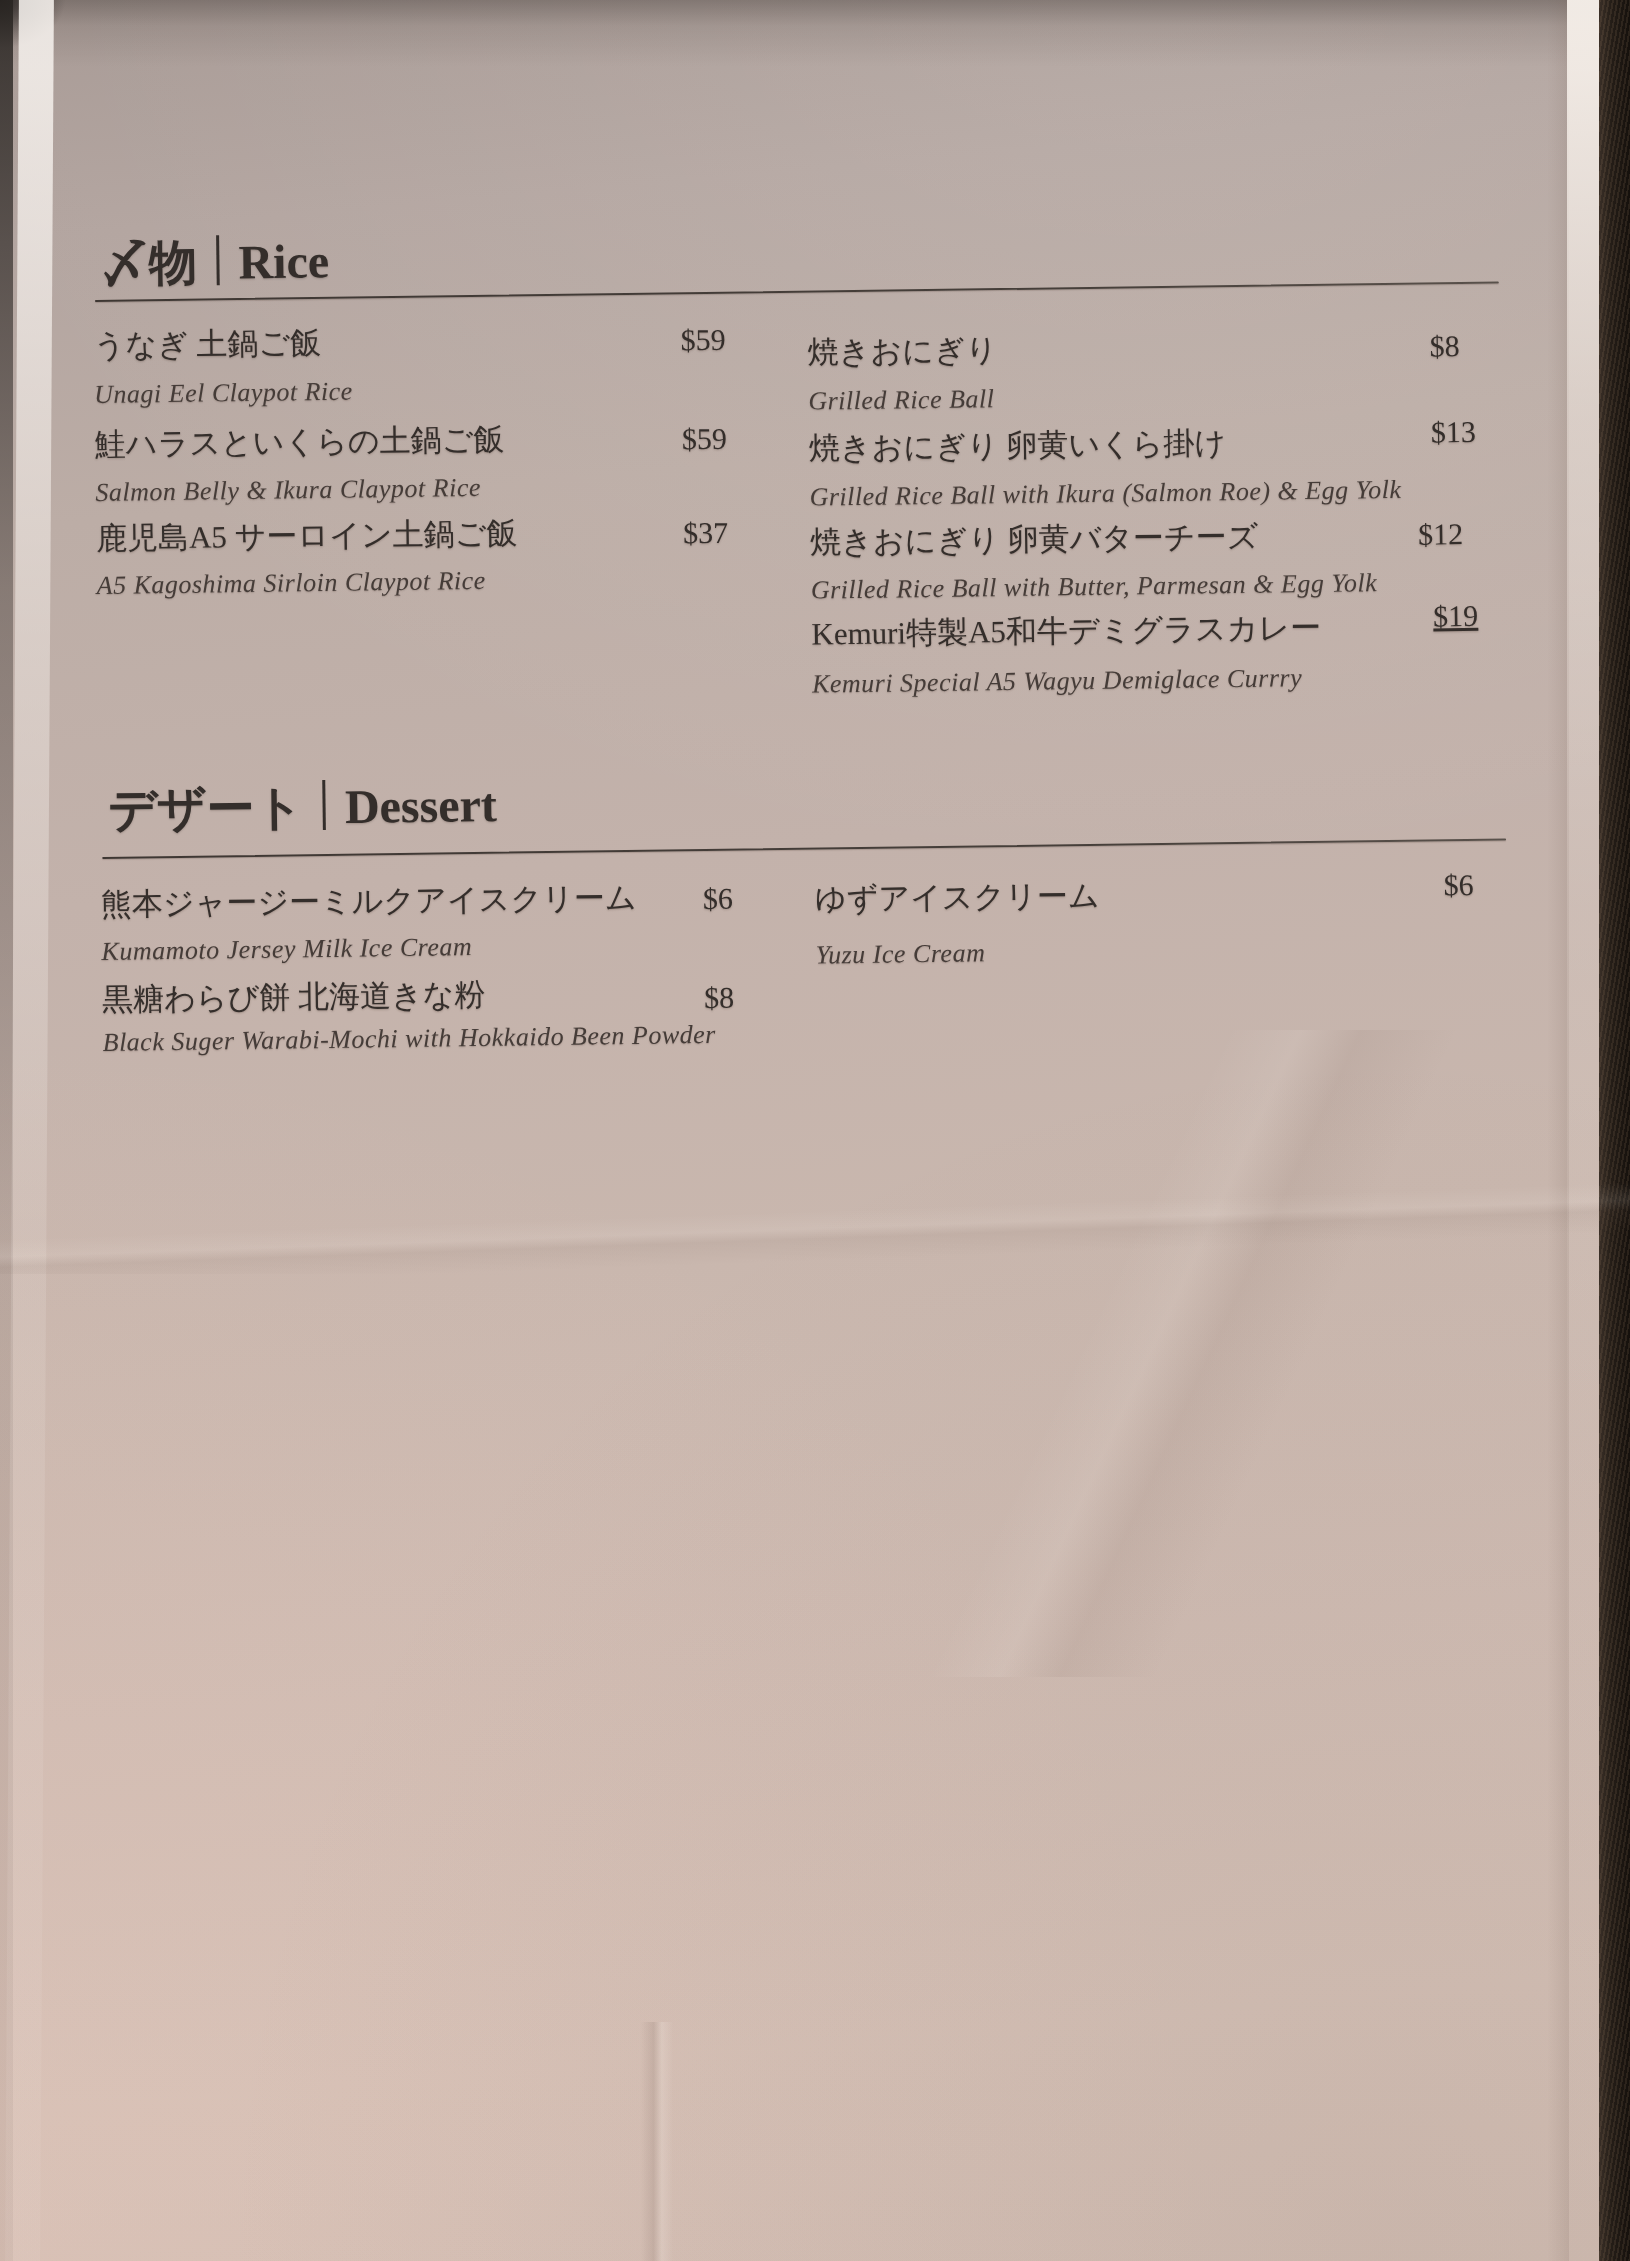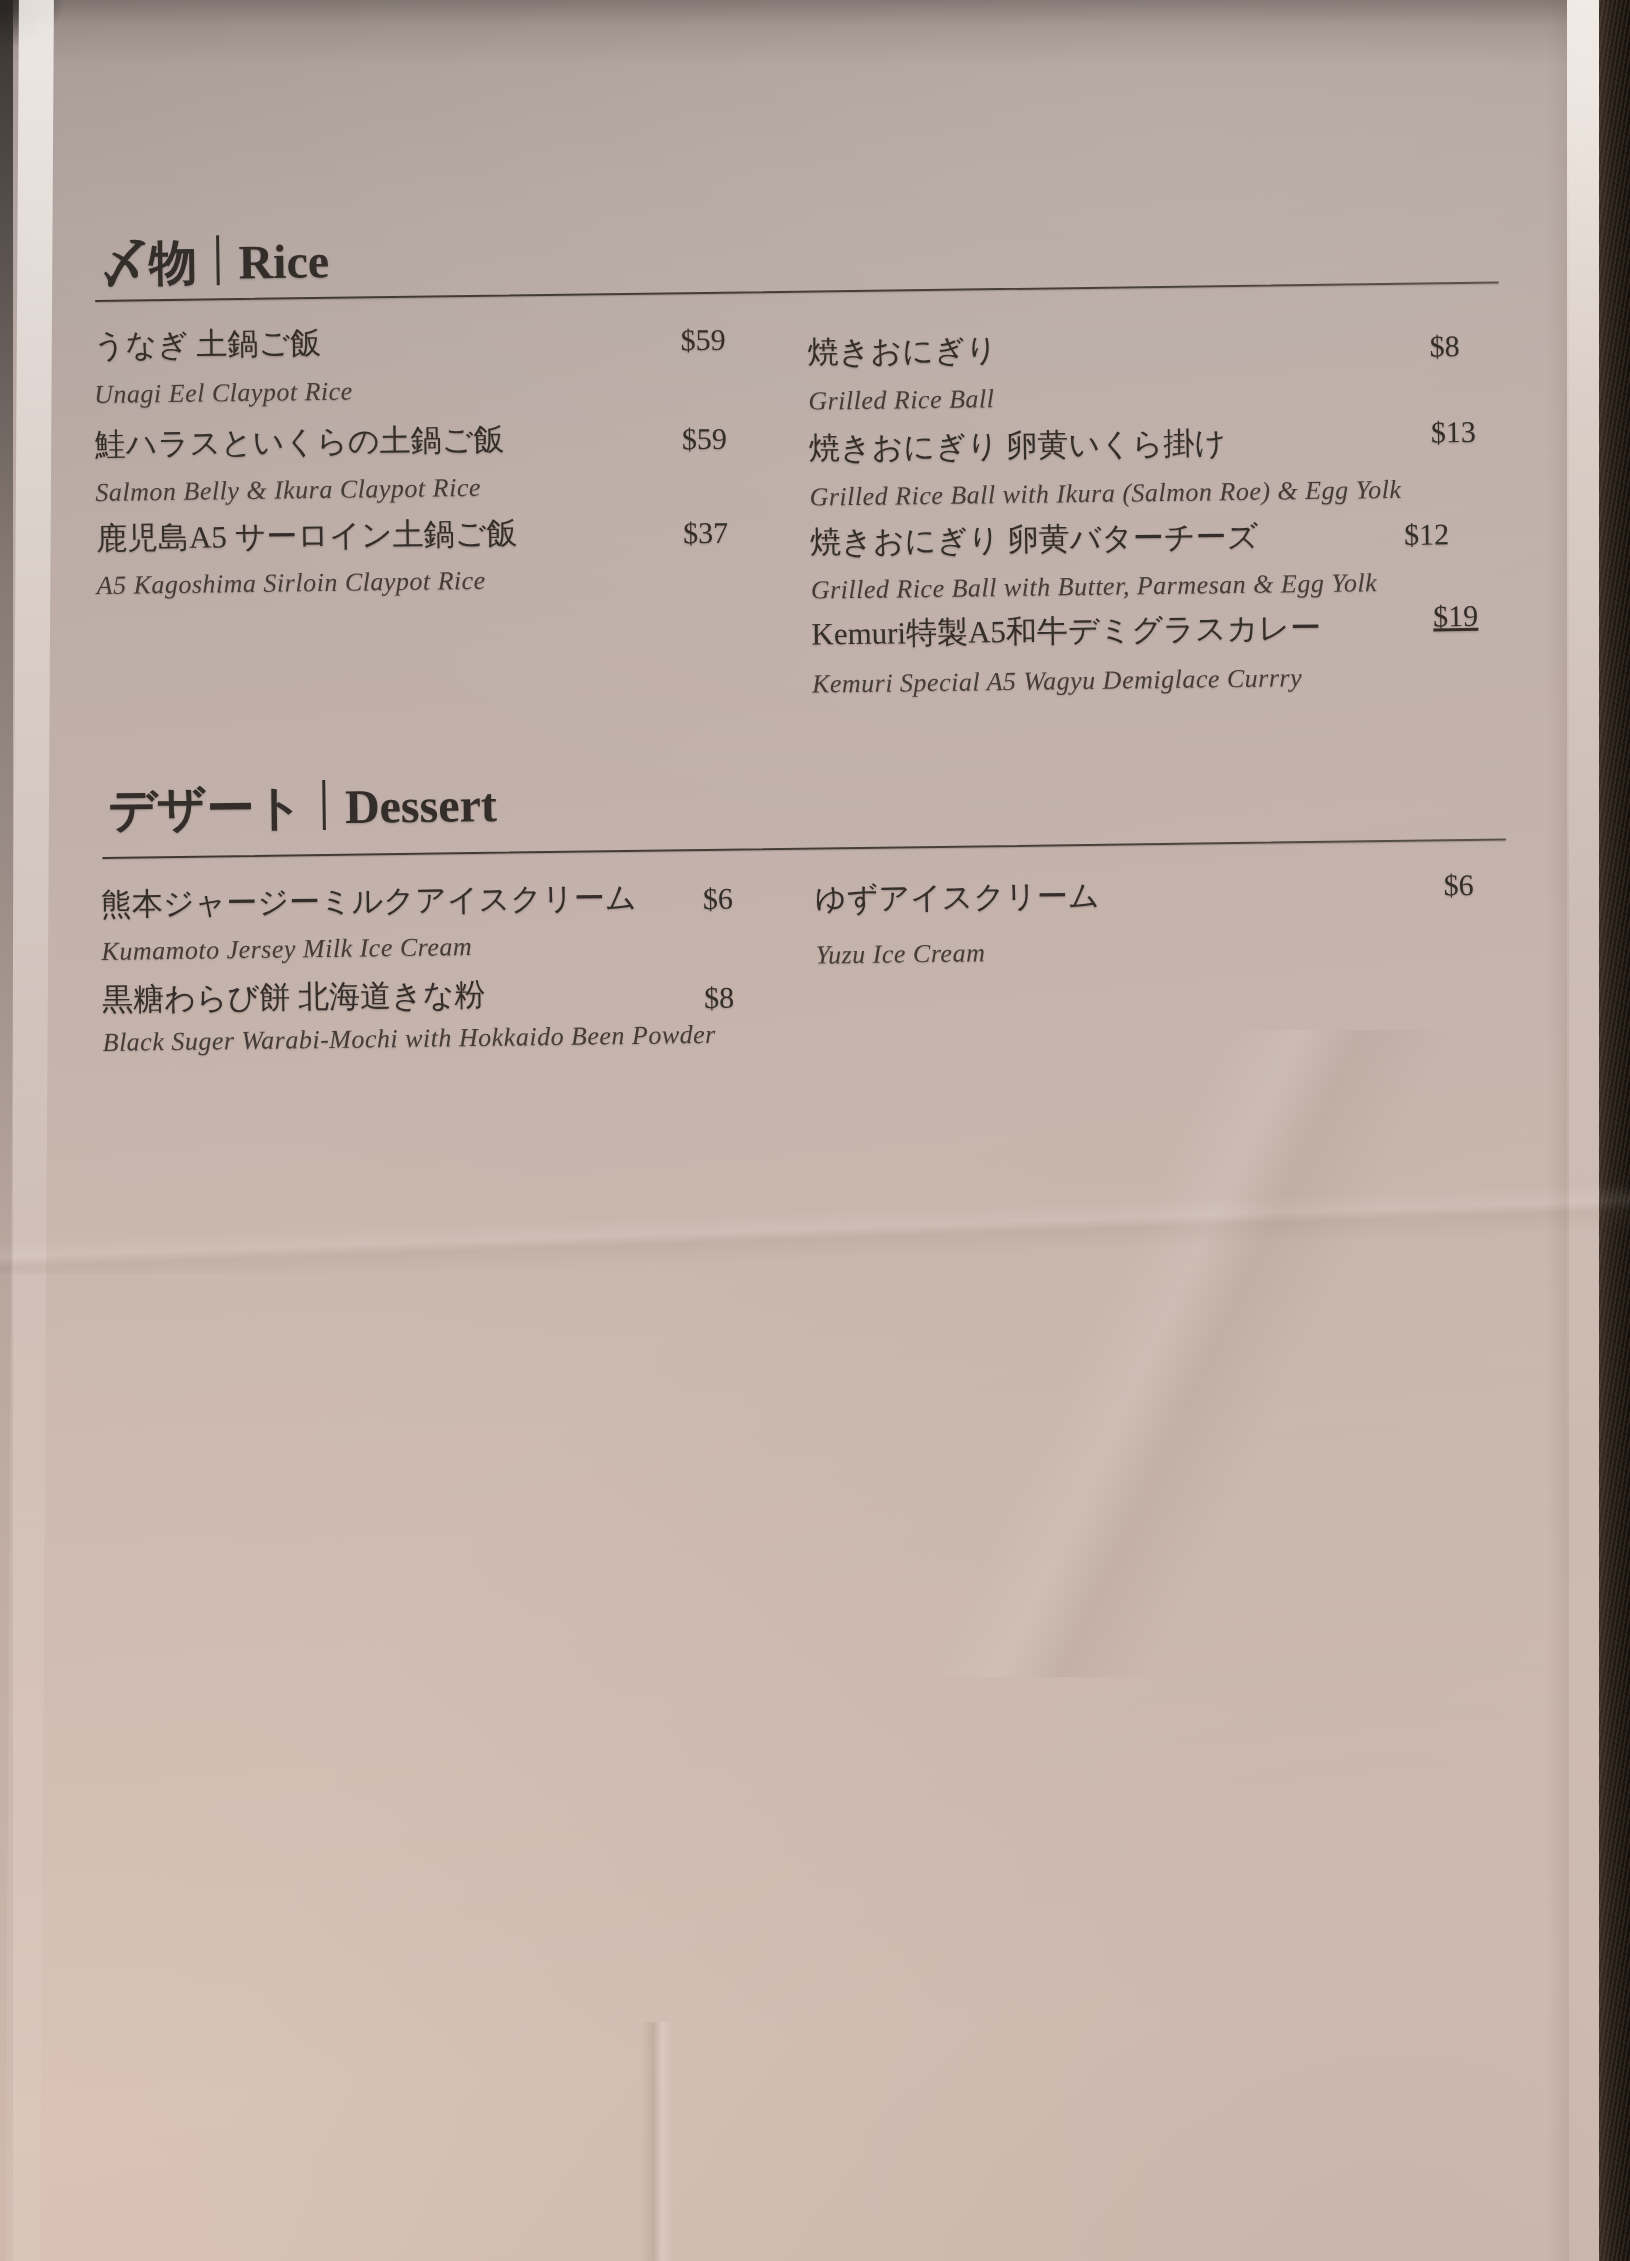--- a/index.html
+++ b/index.html
@@ -155,21 +155,21 @@
       <div class="col" style="left:714px;">
         <span class="jp" style="top:129px;">焼きおにぎり</span>
         <span class="price" style="top:131px; left:622px;">$8</span>
         <span class="en" style="top:180px;">Grilled Rice Ball</span>
 
         <span class="jp" style="top:225px;">焼きおにぎり 卵黄いくら掛け</span>
         <span class="price" style="top:217px; left:622px;">$13</span>
         <span class="en" style="top:276px;">Grilled Rice Ball with Ikura (Salmon Roe) &amp; Egg Yolk</span>
 
         <span class="jp" style="top:319px;">焼きおにぎり 卵黄バターチーズ</span>
-        <span class="price" style="top:319px; left:594px;">$12</span>
+        <span class="price" style="top:319px; left:608px;">$12</span>
         <span class="en" style="top:369px;">Grilled Rice Ball with Butter, Parmesan &amp; Egg Yolk</span>
 
         <span class="jp" style="top:411px;">Kemuri特製A5和牛デミグラスカレー</span>
         <span class="price" style="top:401px; left:622px;text-decoration:underline;">$19</span>
         <span class="en" style="top:463px;">Kemuri Special A5 Wagyu Demiglace Currry</span>
       </div>
     </section>
 
     <section class="menu-section" style="top:781px; height:335px;">
       <header class="sec-head" style="top:2.4px;">

